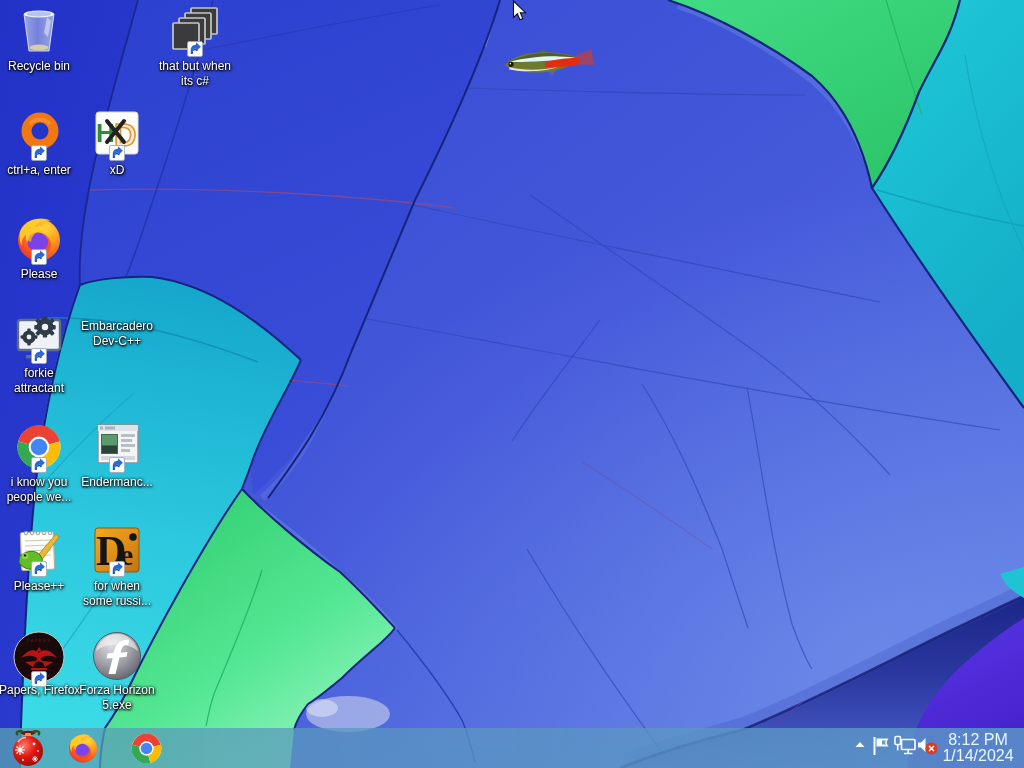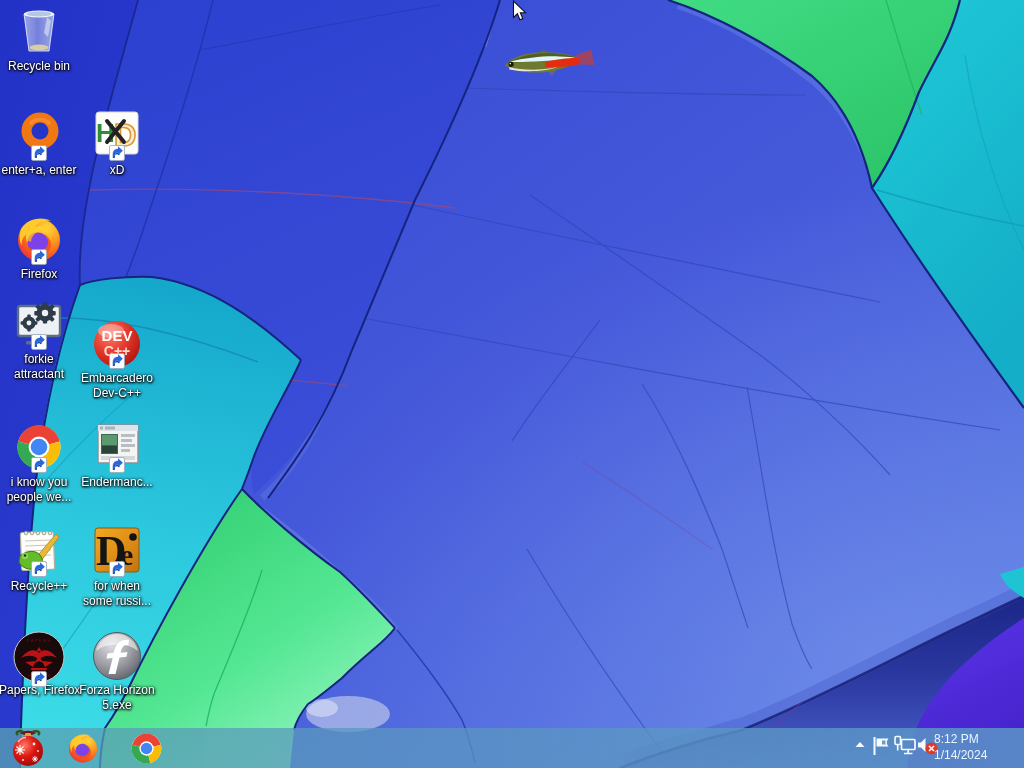--- a/index.html
+++ b/index.html
@@ -2,21 +2,21 @@
 <html><head><meta charset="utf-8"><style>
 html,body{margin:0;padding:0;background:#000}
 #desk{position:relative;width:1024px;height:768px;overflow:hidden;font-family:"Liberation Sans",sans-serif}
 #wp{position:absolute;left:0;top:0}
 .ic{position:absolute;width:80px;text-align:center}
 .g{height:50px;position:relative;margin-bottom:2px}
 .g svg{position:absolute;left:50%;transform:translateX(-50%)}
 .lbl{color:#fff;font-size:12px;line-height:15px;text-shadow:0 1px 2px rgba(0,0,0,.95),1px 1px 3px rgba(0,0,0,.9),0 0 3px rgba(0,0,0,.85)}
 .sc{position:absolute;left:14px;bottom:0;width:16px;height:16px}
 #bar{position:absolute;left:0;top:728px;width:1024px;height:40px;background:linear-gradient(90deg,rgba(88,162,178,.76),rgba(90,150,192,.75) 40%,rgba(92,150,200,.85));}
-#clock{position:absolute;right:2px;top:4px;color:#e8f8ff;font-size:12px;line-height:15.5px;text-align:left;width:88px}
+#clock{position:absolute;right:2px;top:4px;color:#e8f8ff;font-size:16px;line-height:15.5px;text-align:center;width:88px}
 .tb{position:absolute;top:4px}
 </style></head>
 <body>
 <div id="desk">
 <svg id="wp" width="1024" height="768" viewBox="0 0 1024 768">
 <defs>
 <linearGradient id="base" x1="0" y1="0" x2="1" y2="1">
  <stop offset="0" stop-color="#3448d4"></stop>
           <stop offset=".5" stop-color="#4458da"></stop>
           <stop offset="1" stop-color="#5d80e4"></stop>
@@ -146,35 +146,53 @@
 <ellipse cx="22" cy="7" rx="15" ry="3.6" fill="rgba(255,255,255,.9)"></ellipse>
 <ellipse cx="22" cy="7" rx="12.4" ry="2.5" fill="rgba(170,192,220,.85)"></ellipse>
 <ellipse cx="22" cy="40.5" rx="9.5" ry="3" fill="#d9cda2"></ellipse>
 <path d="M30,10 L34,14 L31,30 L27,26 Z" fill="rgba(255,255,255,.45)"></path>
 </svg>
 </div>
       <div class="lbl">Recycle bin</div>
     </div>
 
 
+<div class="ic" style="left:155px;top:7px">
+      <div class="g">
+<svg width="48" height="48" viewBox="0 0 48 48">
+<g stroke="#c8c8c8" stroke-width="1.7" fill="#3b3b3d">
+<rect x="20" y="1" width="26" height="26" rx="1"></rect>
+<rect x="14" y="6" width="26" height="26" rx="1"></rect>
+<rect x="8" y="11" width="26" height="26" rx="1"></rect>
+<rect x="2" y="16" width="26" height="26" rx="1"></rect>
+</g>
+</svg>
+<svg class="sc" viewBox="0 0 15 15">
+          <rect x=".5" y=".5" width="14" height="14" rx="1.5" fill="#fff" stroke="#9aa8b8" stroke-width=".8"></rect>
+          <path d="M3.5,12 L3.5,8.5 C3.5,5.5 5.5,3.5 8.5,3.5 L8.5,1.2 L13,5.4 L8.5,9.5 L8.5,7 C6.5,7 5.5,8.2 5.5,10 L5.5,12 Z" fill="#2a66d8"></path>
+          <path d="M3.5,12 C5,9 8,7.8 10.5,8.8 L8.5,9.5 L8.5,7 C6.5,7 5.5,8.2 5.5,10 L5.5,12 Z" fill="#1a4aa8"></path>
+        </svg>
+</div>
+      <div class="lbl">that but when<br>its c#</div>
+    </div>
 
 <div class="ic" style="left:-1px;top:111px">
       <div class="g">
 <svg width="46" height="46" viewBox="0 0 46 46">
 <circle cx="24" cy="20" r="13.5" fill="none" stroke="#f07712" stroke-width="10"></circle>
 <path d="M10,28 L17,38 L21,31 Z" fill="#f07712"></path>
 <path d="M14,13 A13.5,13.5 0 0 1 34,13" fill="none" stroke="#f8963c" stroke-width="3.5" opacity=".7"></path>
 </svg>
 <svg class="sc" viewBox="0 0 15 15">
           <rect x=".5" y=".5" width="14" height="14" rx="1.5" fill="#fff" stroke="#9aa8b8" stroke-width=".8"></rect>
           <path d="M3.5,12 L3.5,8.5 C3.5,5.5 5.5,3.5 8.5,3.5 L8.5,1.2 L13,5.4 L8.5,9.5 L8.5,7 C6.5,7 5.5,8.2 5.5,10 L5.5,12 Z" fill="#2a66d8"></path>
           <path d="M3.5,12 C5,9 8,7.8 10.5,8.8 L8.5,9.5 L8.5,7 C6.5,7 5.5,8.2 5.5,10 L5.5,12 Z" fill="#1a4aa8"></path>
         </svg>
 </div>
-      <div class="lbl">enter+a, enter</div>
+      <div class="lbl">ctrl+a, enter</div>
     </div>
 
 <div class="ic" style="left:77px;top:111px">
       <div class="g">
 <svg width="46" height="44" viewBox="0 0 46 44">
 <rect x="2" y="1" width="42" height="42" rx="3" fill="#fdfdfb" stroke="#d8d8d0" stroke-width="1"></rect>
 <text x="2" y="31" font-family="Liberation Sans,sans-serif" font-weight="bold" font-size="26" fill="#2e8c3c">H</text>
 <text x="20" y="35" font-family="Liberation Sans,sans-serif" font-weight="bold" font-size="31" fill="#f6ead2" stroke="#dc9632" stroke-width="1.6">D</text>
 <path d="M13,10 L30,31 M30,10 L13,31" stroke="#222" stroke-width="4" stroke-linecap="round"></path>
 </svg>
@@ -214,25 +232,25 @@
 <circle cx="23" cy="28" r="10.5" fill="#7a42e8"></circle>
 <path d="M13,31 C14,37 19,41 25,41 C31,41 36,36 36,30 C36,25 33,21 29,19 C35,23 34,31 29,34 C24,37 17,36 13,31 Z" fill="#f4511e" opacity=".9"></path>
 <path d="M12,25 C13,20 17,17 22,17 C18,20 16,23 16,27 Z" fill="#ffb02a" opacity=".8"></path>
 </svg>
 <svg class="sc" viewBox="0 0 15 15">
           <rect x=".5" y=".5" width="14" height="14" rx="1.5" fill="#fff" stroke="#9aa8b8" stroke-width=".8"></rect>
           <path d="M3.5,12 L3.5,8.5 C3.5,5.5 5.5,3.5 8.5,3.5 L8.5,1.2 L13,5.4 L8.5,9.5 L8.5,7 C6.5,7 5.5,8.2 5.5,10 L5.5,12 Z" fill="#2a66d8"></path>
           <path d="M3.5,12 C5,9 8,7.8 10.5,8.8 L8.5,9.5 L8.5,7 C6.5,7 5.5,8.2 5.5,10 L5.5,12 Z" fill="#1a4aa8"></path>
         </svg>
 </div>
-      <div class="lbl">Firefox</div>
-    </div>
-
-
-<div class="ic" style="left:-1px;top:300px">
+      <div class="lbl">Please</div>
+    </div>
+
+
+<div class="ic" style="left:-1px;top:314px">
       <div class="g">
 <svg width="48" height="48" viewBox="0 0 48 48">
 <rect x="3" y="6" width="42" height="30" rx="2.5" fill="#eef2f6" stroke="#5c6f85" stroke-width="2.4"></rect>
 <rect x="17" y="36" width="8" height="5" fill="#5c6f85"></rect>
 <rect x="11" y="41" width="20" height="3.4" rx="1.2" fill="#5c6f85"></rect>
 <g fill="#2e3c49">
 <circle cx="30" cy="13" r="8.4"></circle>
             <circle cx="30" cy="13" r="3.2" fill="#eef2f6"></circle>
 <rect x="27.8" y="2.5" width="4.4" height="4" rx="1"></rect>
             <rect x="27.8" y="19.5" width="4.4" height="4" rx="1"></rect>
@@ -253,40 +271,20 @@
 <svg class="sc" viewBox="0 0 15 15">
           <rect x=".5" y=".5" width="14" height="14" rx="1.5" fill="#fff" stroke="#9aa8b8" stroke-width=".8"></rect>
           <path d="M3.5,12 L3.5,8.5 C3.5,5.5 5.5,3.5 8.5,3.5 L8.5,1.2 L13,5.4 L8.5,9.5 L8.5,7 C6.5,7 5.5,8.2 5.5,10 L5.5,12 Z" fill="#2a66d8"></path>
           <path d="M3.5,12 C5,9 8,7.8 10.5,8.8 L8.5,9.5 L8.5,7 C6.5,7 5.5,8.2 5.5,10 L5.5,12 Z" fill="#1a4aa8"></path>
         </svg>
 </div>
       <div class="lbl">forkie<br>attractant</div>
     </div>
 
 <div class="ic" style="left:77px;top:319px">
-      <div class="g">
-<svg width="50" height="50" viewBox="0 0 50 50">
-<defs>
-            <radialGradient id="dvc" cx=".35" cy=".3" r=".8">
-              <stop offset="0" stop-color="#ff7a66"></stop>
-              <stop offset=".55" stop-color="#e03226"></stop>
-              <stop offset="1" stop-color="#a81410"></stop>
-            </radialGradient>
-          </defs>
-<circle cx="25" cy="25" r="23" fill="url(#dvc)"></circle>
-<ellipse cx="19" cy="12" rx="13" ry="7" fill="rgba(255,255,255,.35)"></ellipse>
-<text x="25" y="22" text-anchor="middle" font-family="Liberation Sans,sans-serif" font-weight="bold" font-size="15" fill="#fff">DEV</text>
-<text x="25" y="37" text-anchor="middle" font-family="Liberation Sans,sans-serif" font-weight="bold" font-size="14" fill="#ffd8d0">C++</text>
-</svg>
-<svg class="sc" viewBox="0 0 15 15">
-          <rect x=".5" y=".5" width="14" height="14" rx="1.5" fill="#fff" stroke="#9aa8b8" stroke-width=".8"></rect>
-          <path d="M3.5,12 L3.5,8.5 C3.5,5.5 5.5,3.5 8.5,3.5 L8.5,1.2 L13,5.4 L8.5,9.5 L8.5,7 C6.5,7 5.5,8.2 5.5,10 L5.5,12 Z" fill="#2a66d8"></path>
-          <path d="M3.5,12 C5,9 8,7.8 10.5,8.8 L8.5,9.5 L8.5,7 C6.5,7 5.5,8.2 5.5,10 L5.5,12 Z" fill="#1a4aa8"></path>
-        </svg>
-</div>
       <div class="lbl">Embarcadero<br>Dev-C++</div>
     </div>
 
 <div class="ic" style="left:77px;top:423px">
       <div class="g">
 <svg width="46" height="44" viewBox="0 0 46 44">
 <rect x="4" y="2" width="40" height="38" rx="1" fill="#f4f4f2" stroke="#8a9098" stroke-width="1.4"></rect>
 <rect x="4" y="2" width="40" height="6" fill="#dde3e8"></rect>
 <rect x="6" y="3.5" width="3" height="3" fill="#aab2ba"></rect>
           <rect x="11" y="3.5" width="10" height="3" fill="#aab2ba"></rect>
@@ -352,21 +350,21 @@
 <circle cx="10" cy="29" r="3.2" fill="#8ed44a"></circle>
           <circle cx="10" cy="28.4" r="1.2" fill="#222"></circle>
 <path d="M22,40 C26,40 30,38 31,35" stroke="#3d7a14" stroke-width="1.6" fill="none"></path>
 </svg>
 <svg class="sc" viewBox="0 0 15 15">
           <rect x=".5" y=".5" width="14" height="14" rx="1.5" fill="#fff" stroke="#9aa8b8" stroke-width=".8"></rect>
           <path d="M3.5,12 L3.5,8.5 C3.5,5.5 5.5,3.5 8.5,3.5 L8.5,1.2 L13,5.4 L8.5,9.5 L8.5,7 C6.5,7 5.5,8.2 5.5,10 L5.5,12 Z" fill="#2a66d8"></path>
           <path d="M3.5,12 C5,9 8,7.8 10.5,8.8 L8.5,9.5 L8.5,7 C6.5,7 5.5,8.2 5.5,10 L5.5,12 Z" fill="#1a4aa8"></path>
         </svg>
 </div>
-      <div class="lbl">Recycle++</div>
+      <div class="lbl">Please++</div>
     </div>
 
 <div class="ic" style="left:77px;top:527px">
       <div class="g">
 <svg width="46" height="46" viewBox="0 0 46 46">
 <defs>
             <linearGradient id="deg" x1="0" y1="0" x2="1" y2="1">
               <stop offset="0" stop-color="#f0aa20"></stop>
               <stop offset=".5" stop-color="#e09018"></stop>
               <stop offset="1" stop-color="#c07410"></stop>

